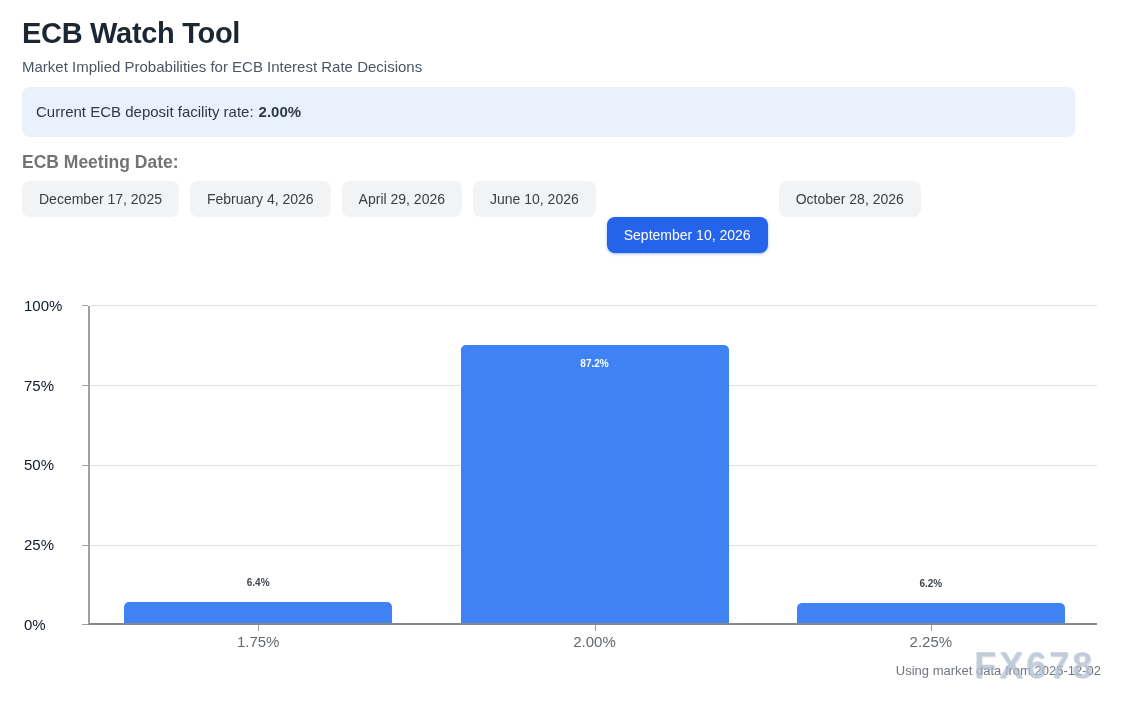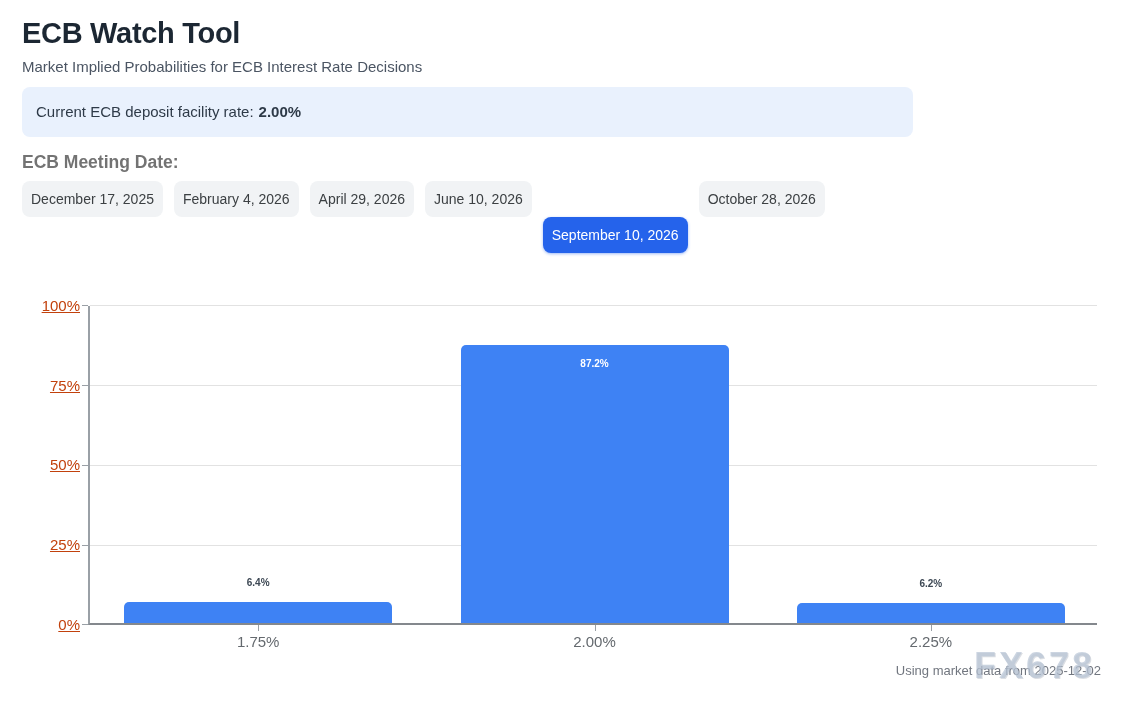--- a/index.html
+++ b/index.html
@@ -13,49 +13,49 @@
 
   .title {
     font-size: 29px; font-weight: 700; color: #1c2733; letter-spacing: -0.3px;
     line-height: 1.15;
   }
   .subtitle { margin-top: 7px; font-size: 15px; color: #4b5563; line-height: 1.3; }
 
   .info-bar {
     margin-top: 10px; height: 50px; background: #e9f1fd; border-radius: 8px;
     display: flex; align-items: center; padding: 0 14px;
-    font-size: 15px; color: #2e3a48; width: 891px; max-width: calc(100% + 10px);
+    font-size: 15px; color: #2e3a48; width: 1053px; max-width: calc(100% + 10px);
   }
   .info-bar b { margin-left: 5px; font-weight: 700; }
 
   .meeting-label { margin-top: 15px; font-size: 17.5px; font-weight: 700; color: #737373; }
 
   .date-list { margin-top: 8px; display: flex; flex-wrap: wrap; gap: 9px 11px; width: 1020px; }
   .date-btn {
     appearance: none; border: none; cursor: pointer;
-    height: 36px; padding: 0 9px; border-radius: 8px;
+    height: 36px; padding: 0 17px; border-radius: 8px;
     background: #f1f3f5; color: #3c4043; font-size: 14px;
     font-family: "Liberation Sans", sans-serif;
     display: inline-flex; align-items: center;
   }
   .date-btn.selected {
     background: #2563eb; color: #ffffff;
     box-shadow: 0 1px 3px rgba(37,99,235,0.45);
     margin-top: 36px;
   }
 
   .chart-area { position: relative; margin-top: 53px; margin-left: 66px; width: 1009px; height: 319px; }
   .chart-plot {
     position: absolute; inset: 0;
     border-left: 2px solid #9aa0a6; border-bottom: 2px solid #84888d;
   }
   .gridline { position: absolute; left: 0; width: 100%; height: 1px; background: #e2e2e2; }
   .ylabel {
-    position: absolute; left: -66px; width: 56px; text-align: right;
-    font-size: 15px; color: #c2410c; line-height: 18px; text-decoration: underline;
+    position: absolute; left: -66px; width: 56px; 
+    font-size: 15px; color: #0f172a; line-height: 18px;
   }
   .ytick { position: absolute; left: -8px; width: 6px; height: 1px; background: #9aa0a6; }
   .xtick { position: absolute; bottom: -8px; width: 1px; height: 6px; background: #9aa0a6; }
   .xlabel {
     position: absolute; top: calc(100% + 10px); transform: translateX(-50%);
     font-size: 15px; color: #64696e; white-space: nowrap;
   }
   .bar {
     position: absolute; bottom: 0; width: 268px;
     background: #3e82f4; border-radius: 5px 5px 0 0;

